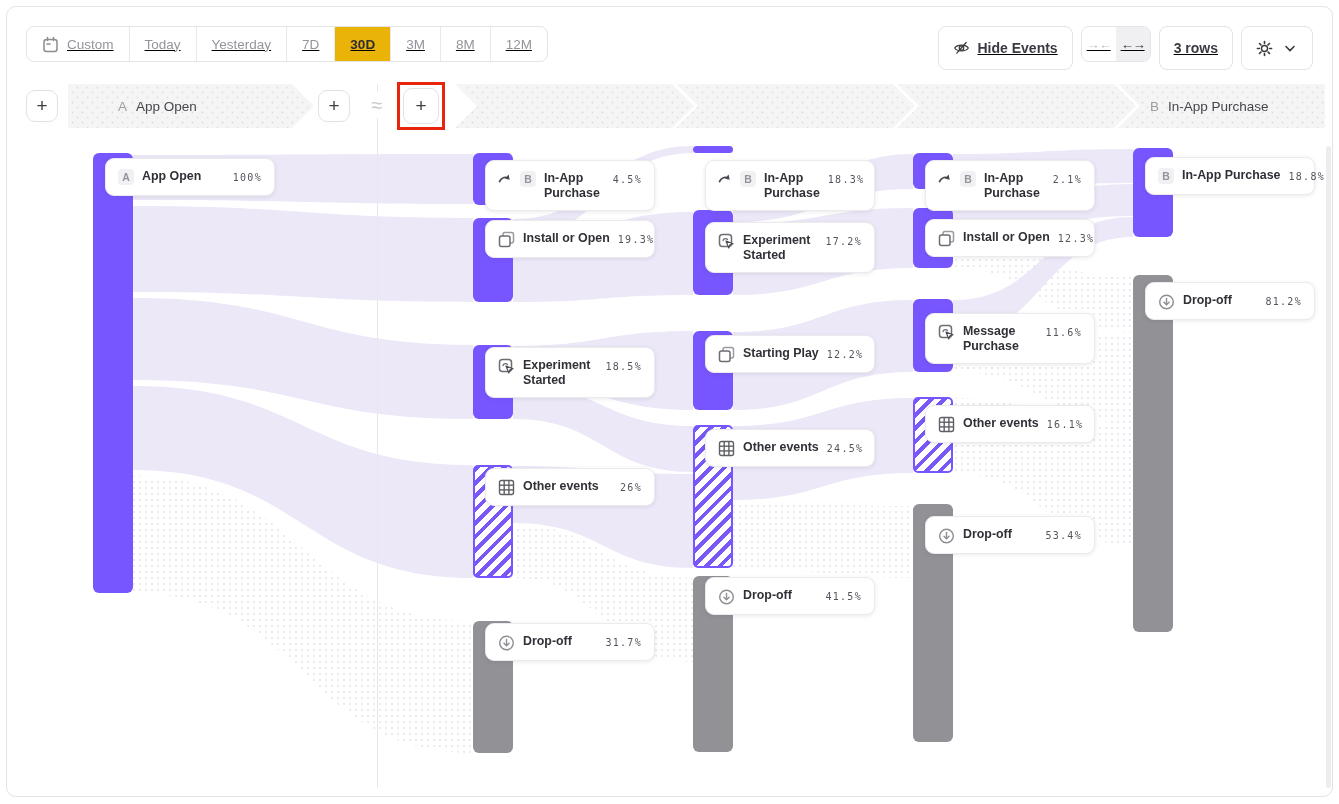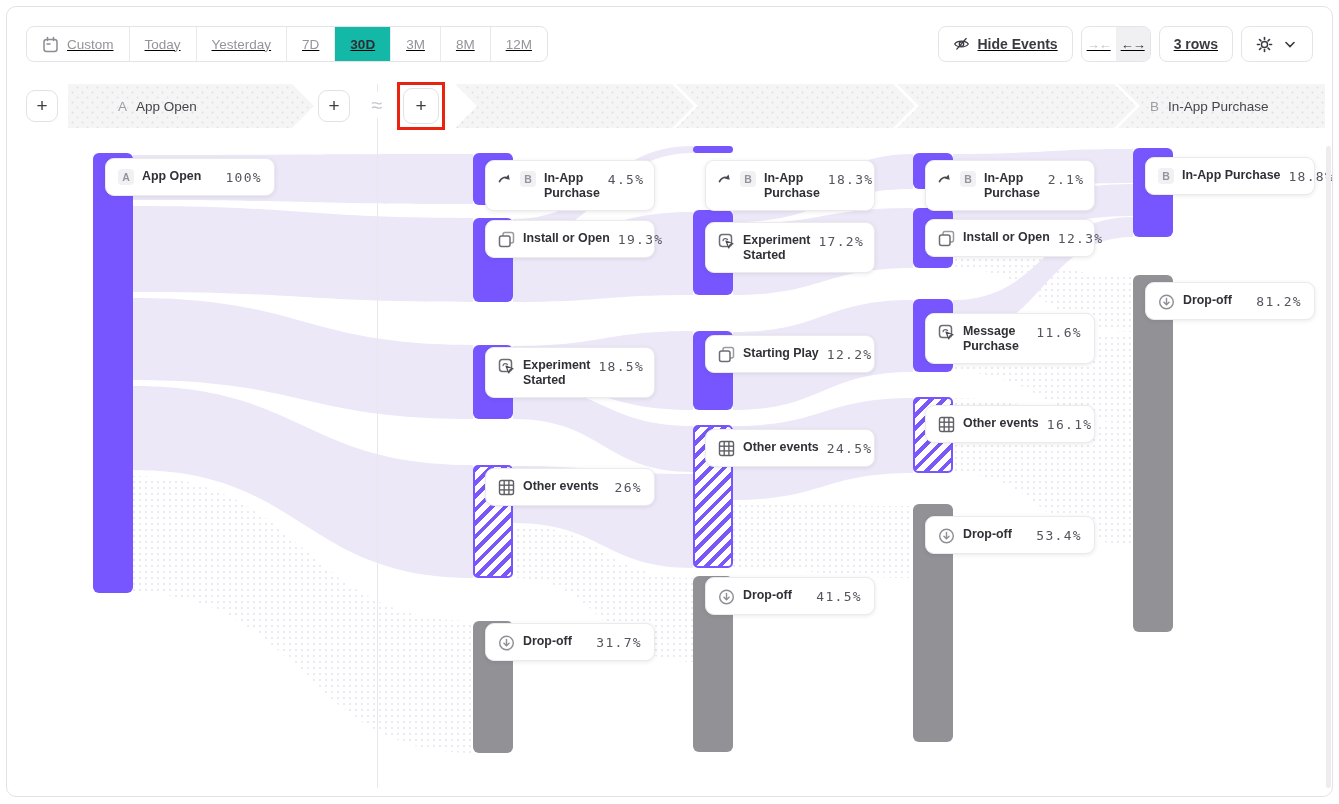--- a/index.html
+++ b/index.html
@@ -5,23 +5,23 @@
   * { box-sizing: border-box; margin: 0; padding: 0; }
   html,body { width:1339px; height:804px; background:#fff; font-family:"Liberation Sans", sans-serif; }
   #app { position:relative; width:1339px; height:804px; overflow:hidden; background:#fff; }
   .frame-border { position:absolute; left:6px; top:6px; width:1327px; height:791px; border:1px solid #e3e3e7; border-radius:10px; pointer-events:none; z-index:50; }
 
   
   .toolbar { position:absolute; left:26px; right:26px; top:26px; height:36px; display:flex; justify-content:space-between; z-index:10;text-decoration:underline; }
   .date-group { display:flex; height:36px; border:1px solid #e4e4e8; border-radius:8px; overflow:hidden; background:#fff; }
   .date-item { display:flex; align-items:center; gap:8px; padding:0 15px; font-size:13.5px; color:#94949b; cursor:pointer; border-left:1px solid #e9e9ec; white-space:nowrap; }
   .date-item:first-child { border-left:none; }
-  .date-item.active { background:#14b8a6; color:#2d2d33; font-weight:700; }
+  .date-item.active { background:#eab308; color:#2d2d33; font-weight:700; }
   .toolbar-right { display:flex; gap:8px; height:36px; }
-  .tbtn { display:flex; align-items:center; gap:8px; padding:0 14px; height:36px; border:1px solid #e4e4e8; border-radius:8px; background:#fff; font-size:14px; font-weight:600; color:#3a3a41; cursor:pointer; white-space:nowrap; }
+  .tbtn { display:flex; align-items:center; gap:8px; padding:0 14px; height:44px; border:1px solid #e4e4e8; border-radius:8px; background:#fff; font-size:14px; font-weight:600; color:#3a3a41; cursor:pointer; white-space:nowrap; }
   .seg-pair { display:flex; height:36px; border:1px solid #e4e4e8; border-radius:8px; overflow:hidden; background:#fff; }
   .seg-cell { width:34px; display:flex; align-items:center; justify-content:center; font-size:13px; letter-spacing:-1px; cursor:pointer; }
   .seg-cell.dim { color:#c2c2c8; }
   .seg-cell.on { background:#f0f0f2; color:#2e2e33; font-weight:700; }
 
   
   .bands-svg { position:absolute; left:0; top:84px; width:1339px; height:44px; z-index:1; }
   .band-label { position:absolute; top:84px; height:44px; display:flex; align-items:center; gap:9px; font-size:13.5px; z-index:2; }
   .band-badge { color:#9d9da4; }
   .band-text { color:#45454c; }
@@ -32,21 +32,21 @@
 
   
   .ribbons { position:absolute; left:0; top:0; width:1339px; height:804px; z-index:0; }
   .bar { position:absolute; width:40px; border-radius:6px; z-index:2; cursor:pointer; }
   .bar.anchor, .bar.event { background:#7856FF; }
   .bar.dropoff { background:#919196; }
   .bar.other { background:repeating-linear-gradient(135deg,#7a58f7 0px,#7a58f7 4px,#ffffff 4px,#ffffff 9.5px); border:2px solid #7856FF; border-radius:5px; }
   .card { position:absolute; width:170px; background:#fff; border:1px solid #ebebee; border-radius:9px; box-shadow:0 1px 4px rgba(40,40,60,.10); display:flex; align-items:flex-start; gap:8px; padding:10px 12px 9px 12px; z-index:3; cursor:pointer; }
   .card .lbl { font-size:12.4px; font-weight:700; color:#303037; line-height:15px; }
   .card.l1 .lbl { white-space:nowrap; }
-  .card .val { margin-left:auto; font-family:"DejaVu Sans Mono","Liberation Mono",monospace; font-size:13px; letter-spacing:1.3px; color:#54545e; line-height:15px; padding-top:1px; white-space:nowrap; }
+  .card .val { margin-left:auto; font-family:"DejaVu Sans Mono","Liberation Mono",monospace; font-size:10px; letter-spacing:1.3px; color:#54545e; line-height:15px; padding-top:1px; white-space:nowrap; }
   .badge { flex:0 0 auto; width:16px; height:16px; border-radius:4px; background:#f1f1f4; color:#94949c; font-size:10.5px; font-weight:700; display:flex; align-items:center; justify-content:center; }
   .cicon { flex:0 0 auto; width:17px; height:17px; display:flex; align-items:center; justify-content:center; }
   .ticon { flex:0 0 auto; width:14px; height:15px; display:flex; align-items:center; justify-content:center; }
   .scrollbar { position:absolute; left:1326px; top:146px; width:5px; height:642px; background:#ededf0; border-radius:3px; z-index:5; }
   svg { display:block; }
 </style>
 </head>
 <body>
 
 <div id="app">

